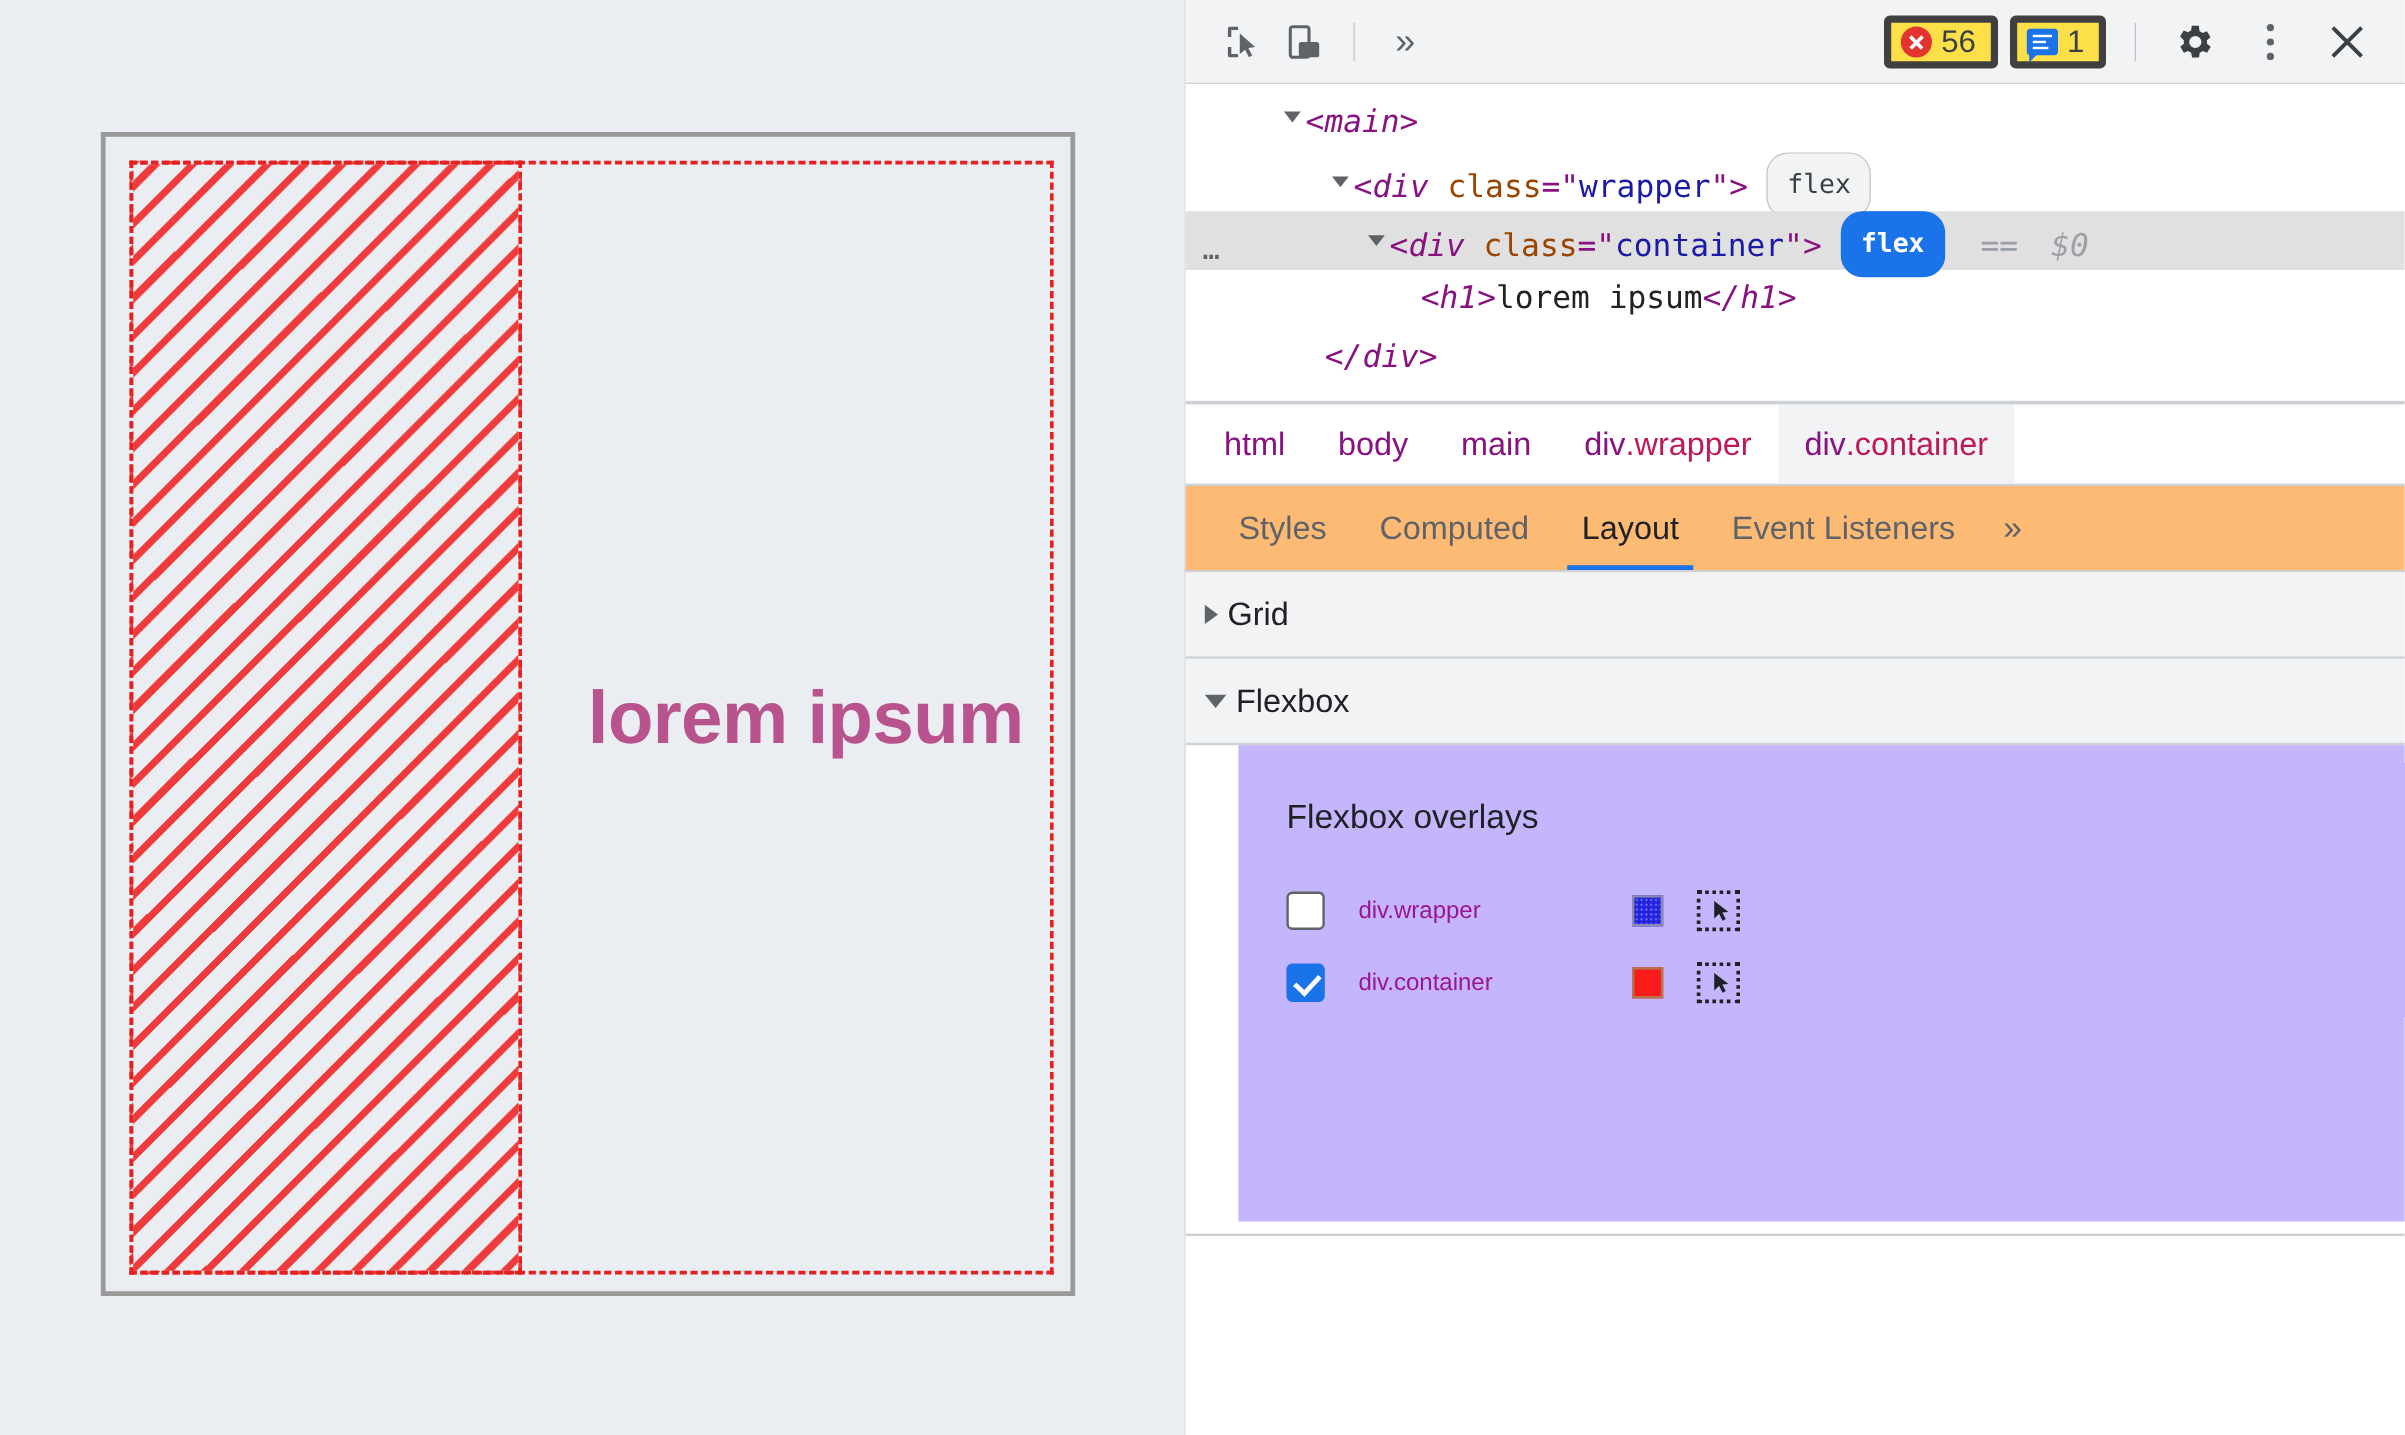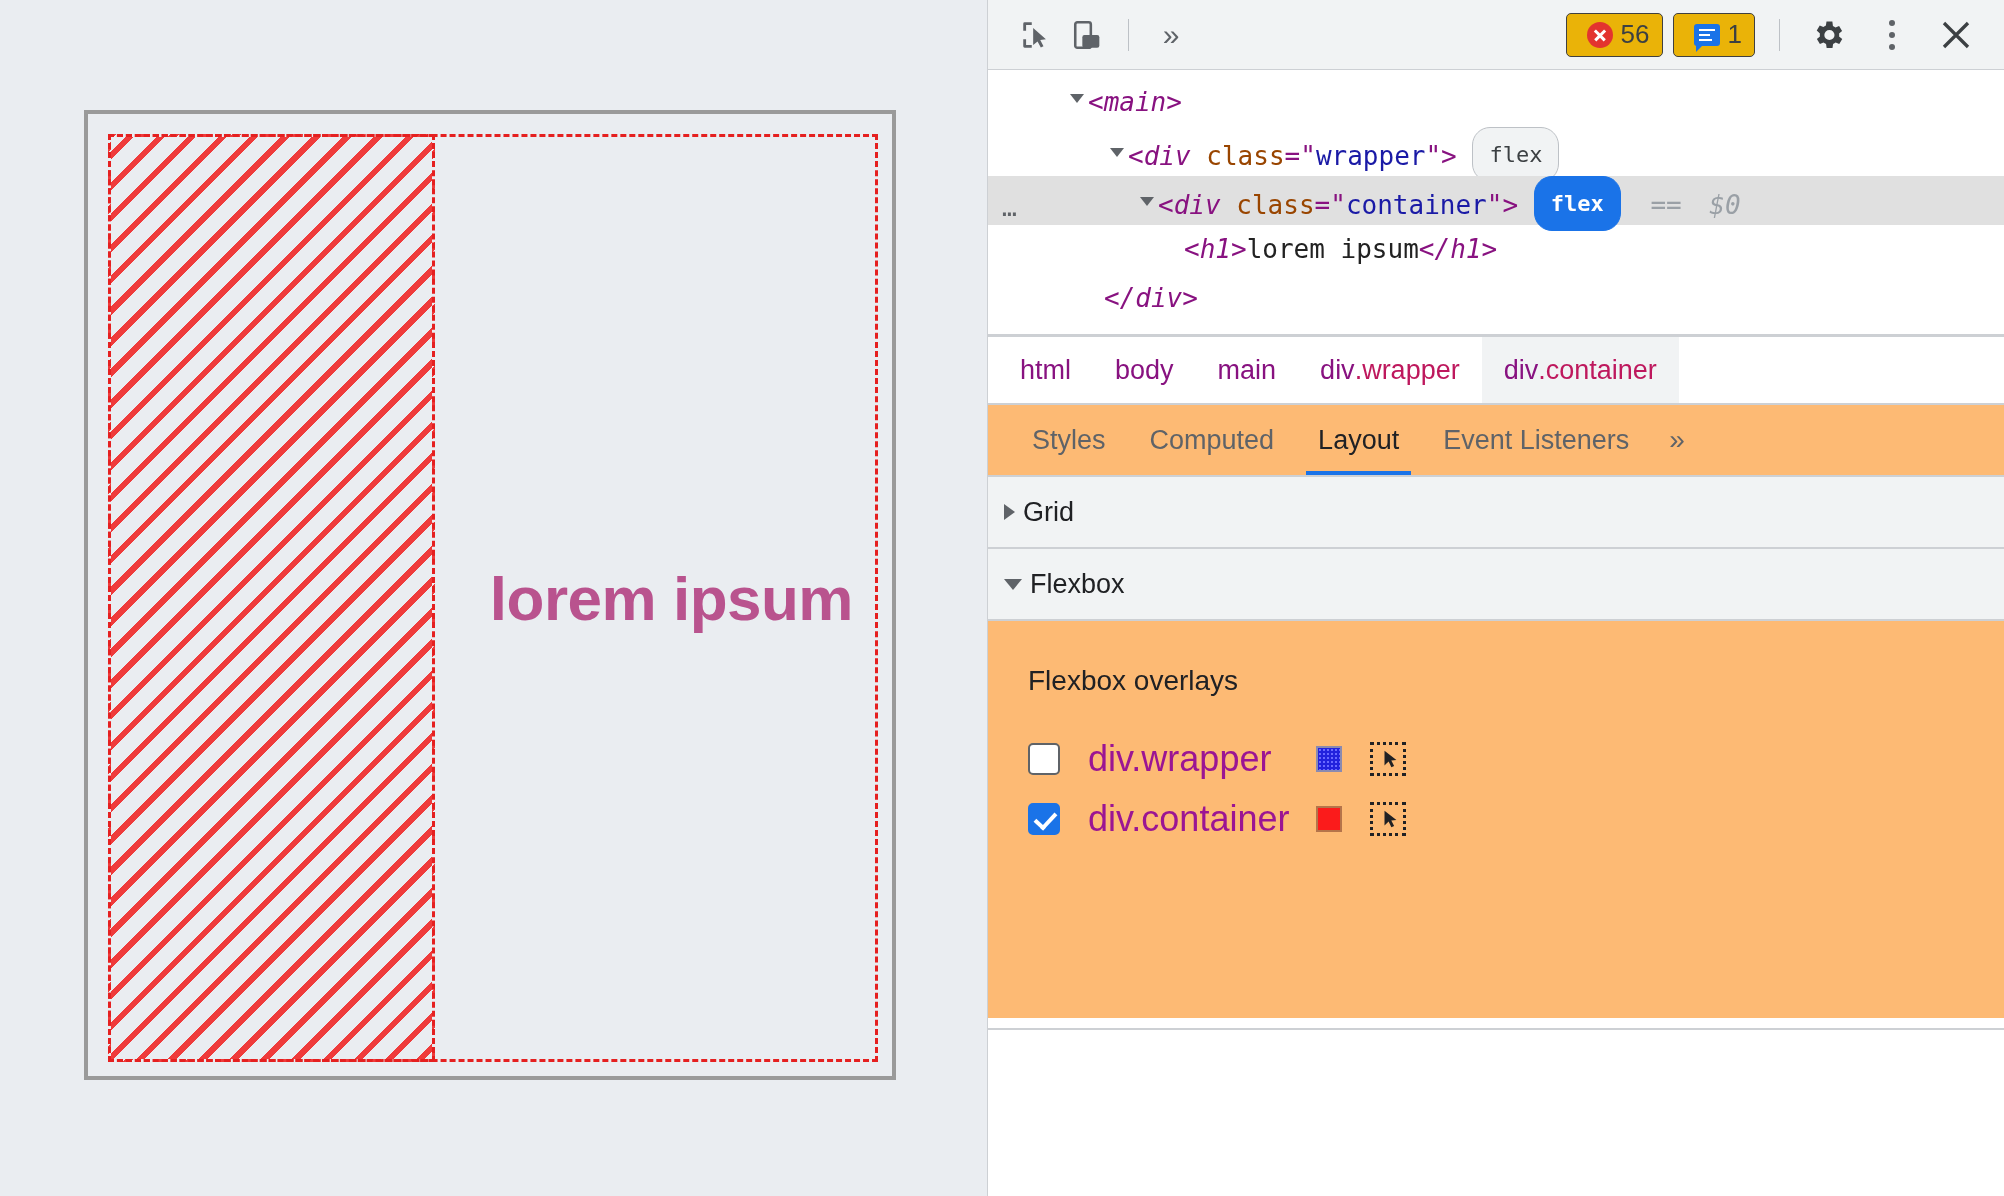--- a/index.html
+++ b/index.html
@@ -83,23 +83,23 @@
   .tb-sep { width: 1px; height: 32px; background: #bdc1c6; margin: 0 14px; }
   .tb-more {
     width: 56px; height: 56px;
     display: flex; align-items: center; justify-content: center;
     color: #5f6368; font-size: 30px; position: relative;
   }
   .tb-spacer { flex: 1 1 auto; }
 
   .counter {
     display: flex; align-items: center;
-    height: 44px; padding: 0 12px 0 20px;
-    border: 1px solid #404040; border-radius: 5px;
-    background: #eab308; margin-right: 10px;
+    height: 44px; padding: 0 12px 0 8px;
+    border: 6px solid #404040; border-radius: 5px;
+    background: #fde047; margin-right: 10px;
   }
   .counter .num { font-size: 26px; color: #3c4043; margin-left: 8px; }
   .err-dot {
     width: 26px; height: 26px; border-radius: 50%;
     background: #e3342f; position: relative;
   }
   .err-dot::before, .err-dot::after {
     content:""; position:absolute; left:6px; top:12px;
     width:14px; height:2.5px; background:#fff;
   }
@@ -200,35 +200,35 @@
   
   .sect-head {
     height: 72px; display:flex; align-items:center;
     background:#f1f3f4; border-bottom:2px solid #cdd0d4;
     padding-left: 16px; font-size:27px; color:#202124;
   }
   .caret { width:0;height:0; margin-right:8px; display:inline-block; }
   .caret.closed { border-left:11px solid #5f6368; border-top:8px solid transparent; border-bottom:8px solid transparent; }
   .caret.open { border-left:9px solid transparent; border-right:9px solid transparent; border-top:11px solid #5f6368; }
 
-  .flex-body { background:#fdba74; padding: 44px 0 0 40px; flex: 1 1 auto; }
+  .flex-body { background:#c4b5fd; padding: 44px 0 0 40px; flex: 1 1 auto; margin-left: 44px; }
   .overlays-title { font-size: 28px; color:#202124; font-weight:400; margin-bottom: 34px; }
   .ov-row { display:flex; align-items:center; height: 56px; margin-bottom: 4px; }
   .cbox {
     width: 32px; height: 32px; border-radius:5px;
     border: 2px solid #5f6368; background:#fff; margin-right: 28px;
     position: relative; flex: 0 0 32px;
   }
   .cbox.checked { background:#1a73e8; border-color:#1a73e8; }
   .cbox.checked::after {
     content:""; position:absolute; left:9px; top:3px;
     width:9px; height:17px; border:solid #fff; border-width:0 4px 4px 0;
     transform: rotate(43deg);
   }
-  .ov-label { font-size: 36px; color:#9b1593; min-width: 216px; }
+  .ov-label { font-size: 20px; color:#9b1593; min-width: 216px; }
   .swatch { width: 26px; height: 26px; margin-left: 12px; flex:0 0 26px; }
   .sw-blue { background: #2222dd; border:2px solid #8a8ab0;
              background-image: radial-gradient(#6a6aff 1px, transparent 1px);
              background-size: 4px 4px; }
   .sw-red  { background: #fb1b1b; border: 2px solid #b5744a; }
   .picker {
     width: 36px; height: 34px; margin-left: 28px; position: relative;
     border: 3px dotted #202124; flex: 0 0 36px;
   }
   .picker svg { position:absolute; left:6px; top:3px; }

